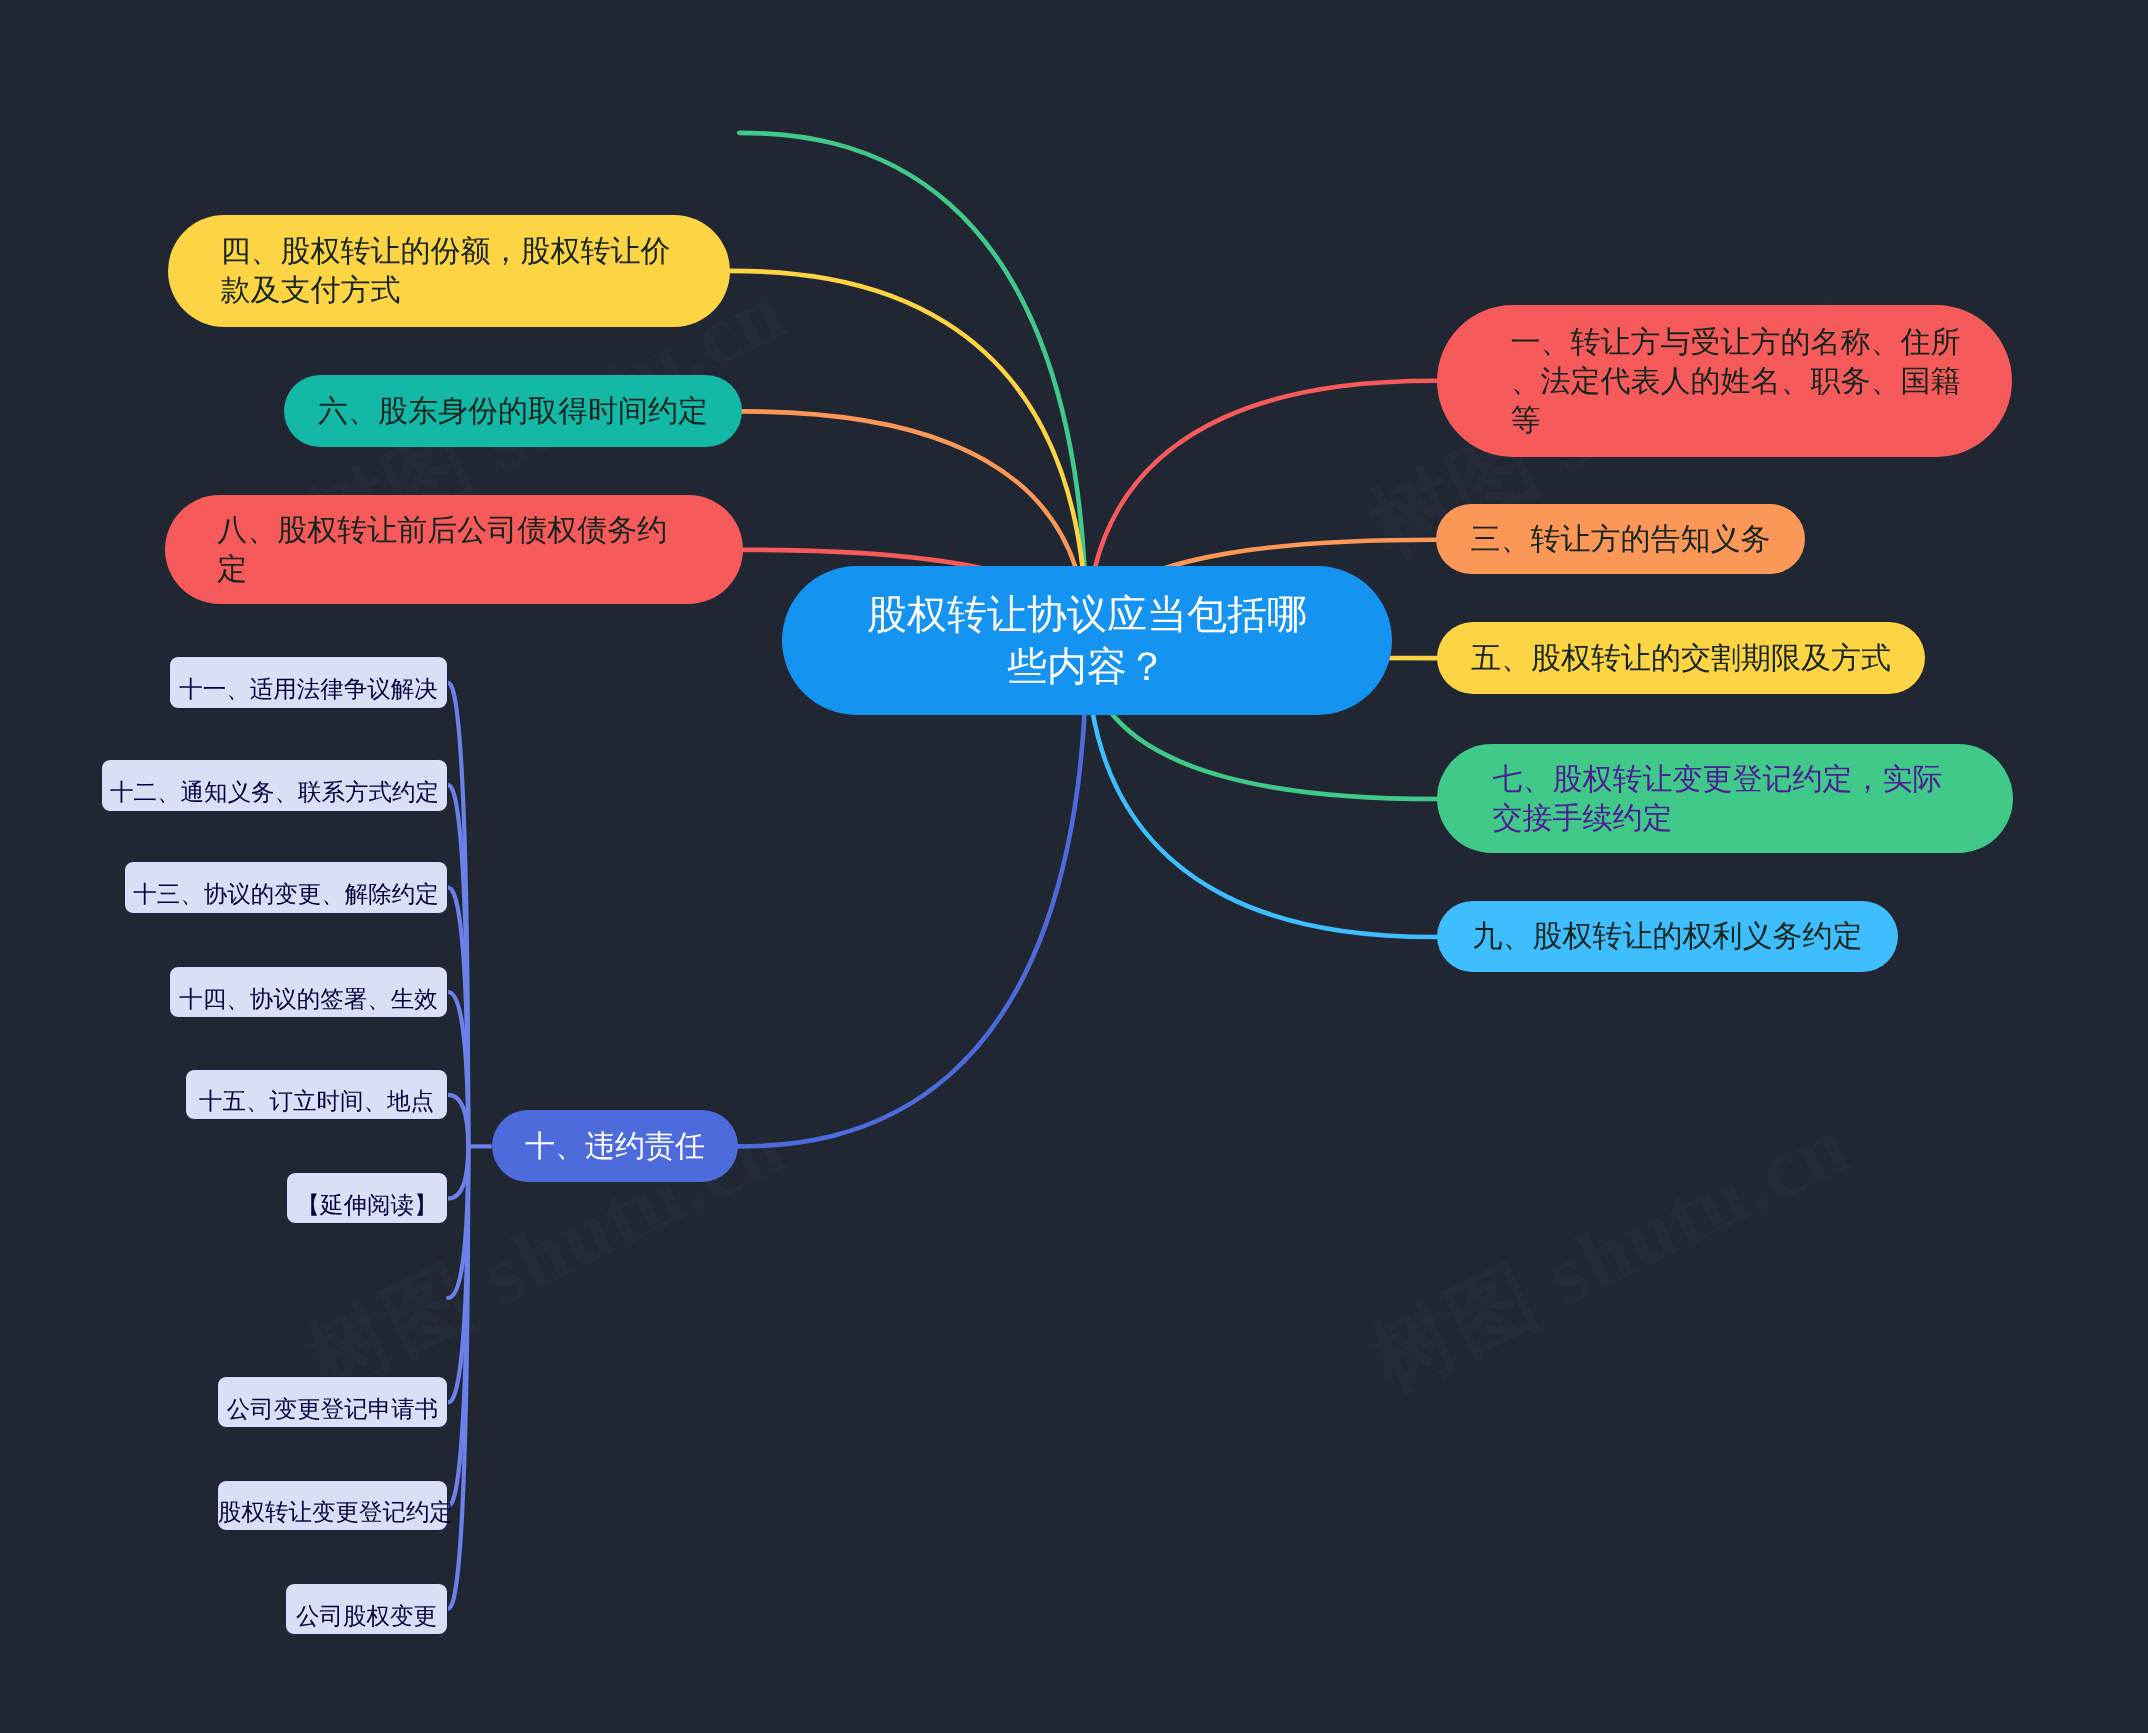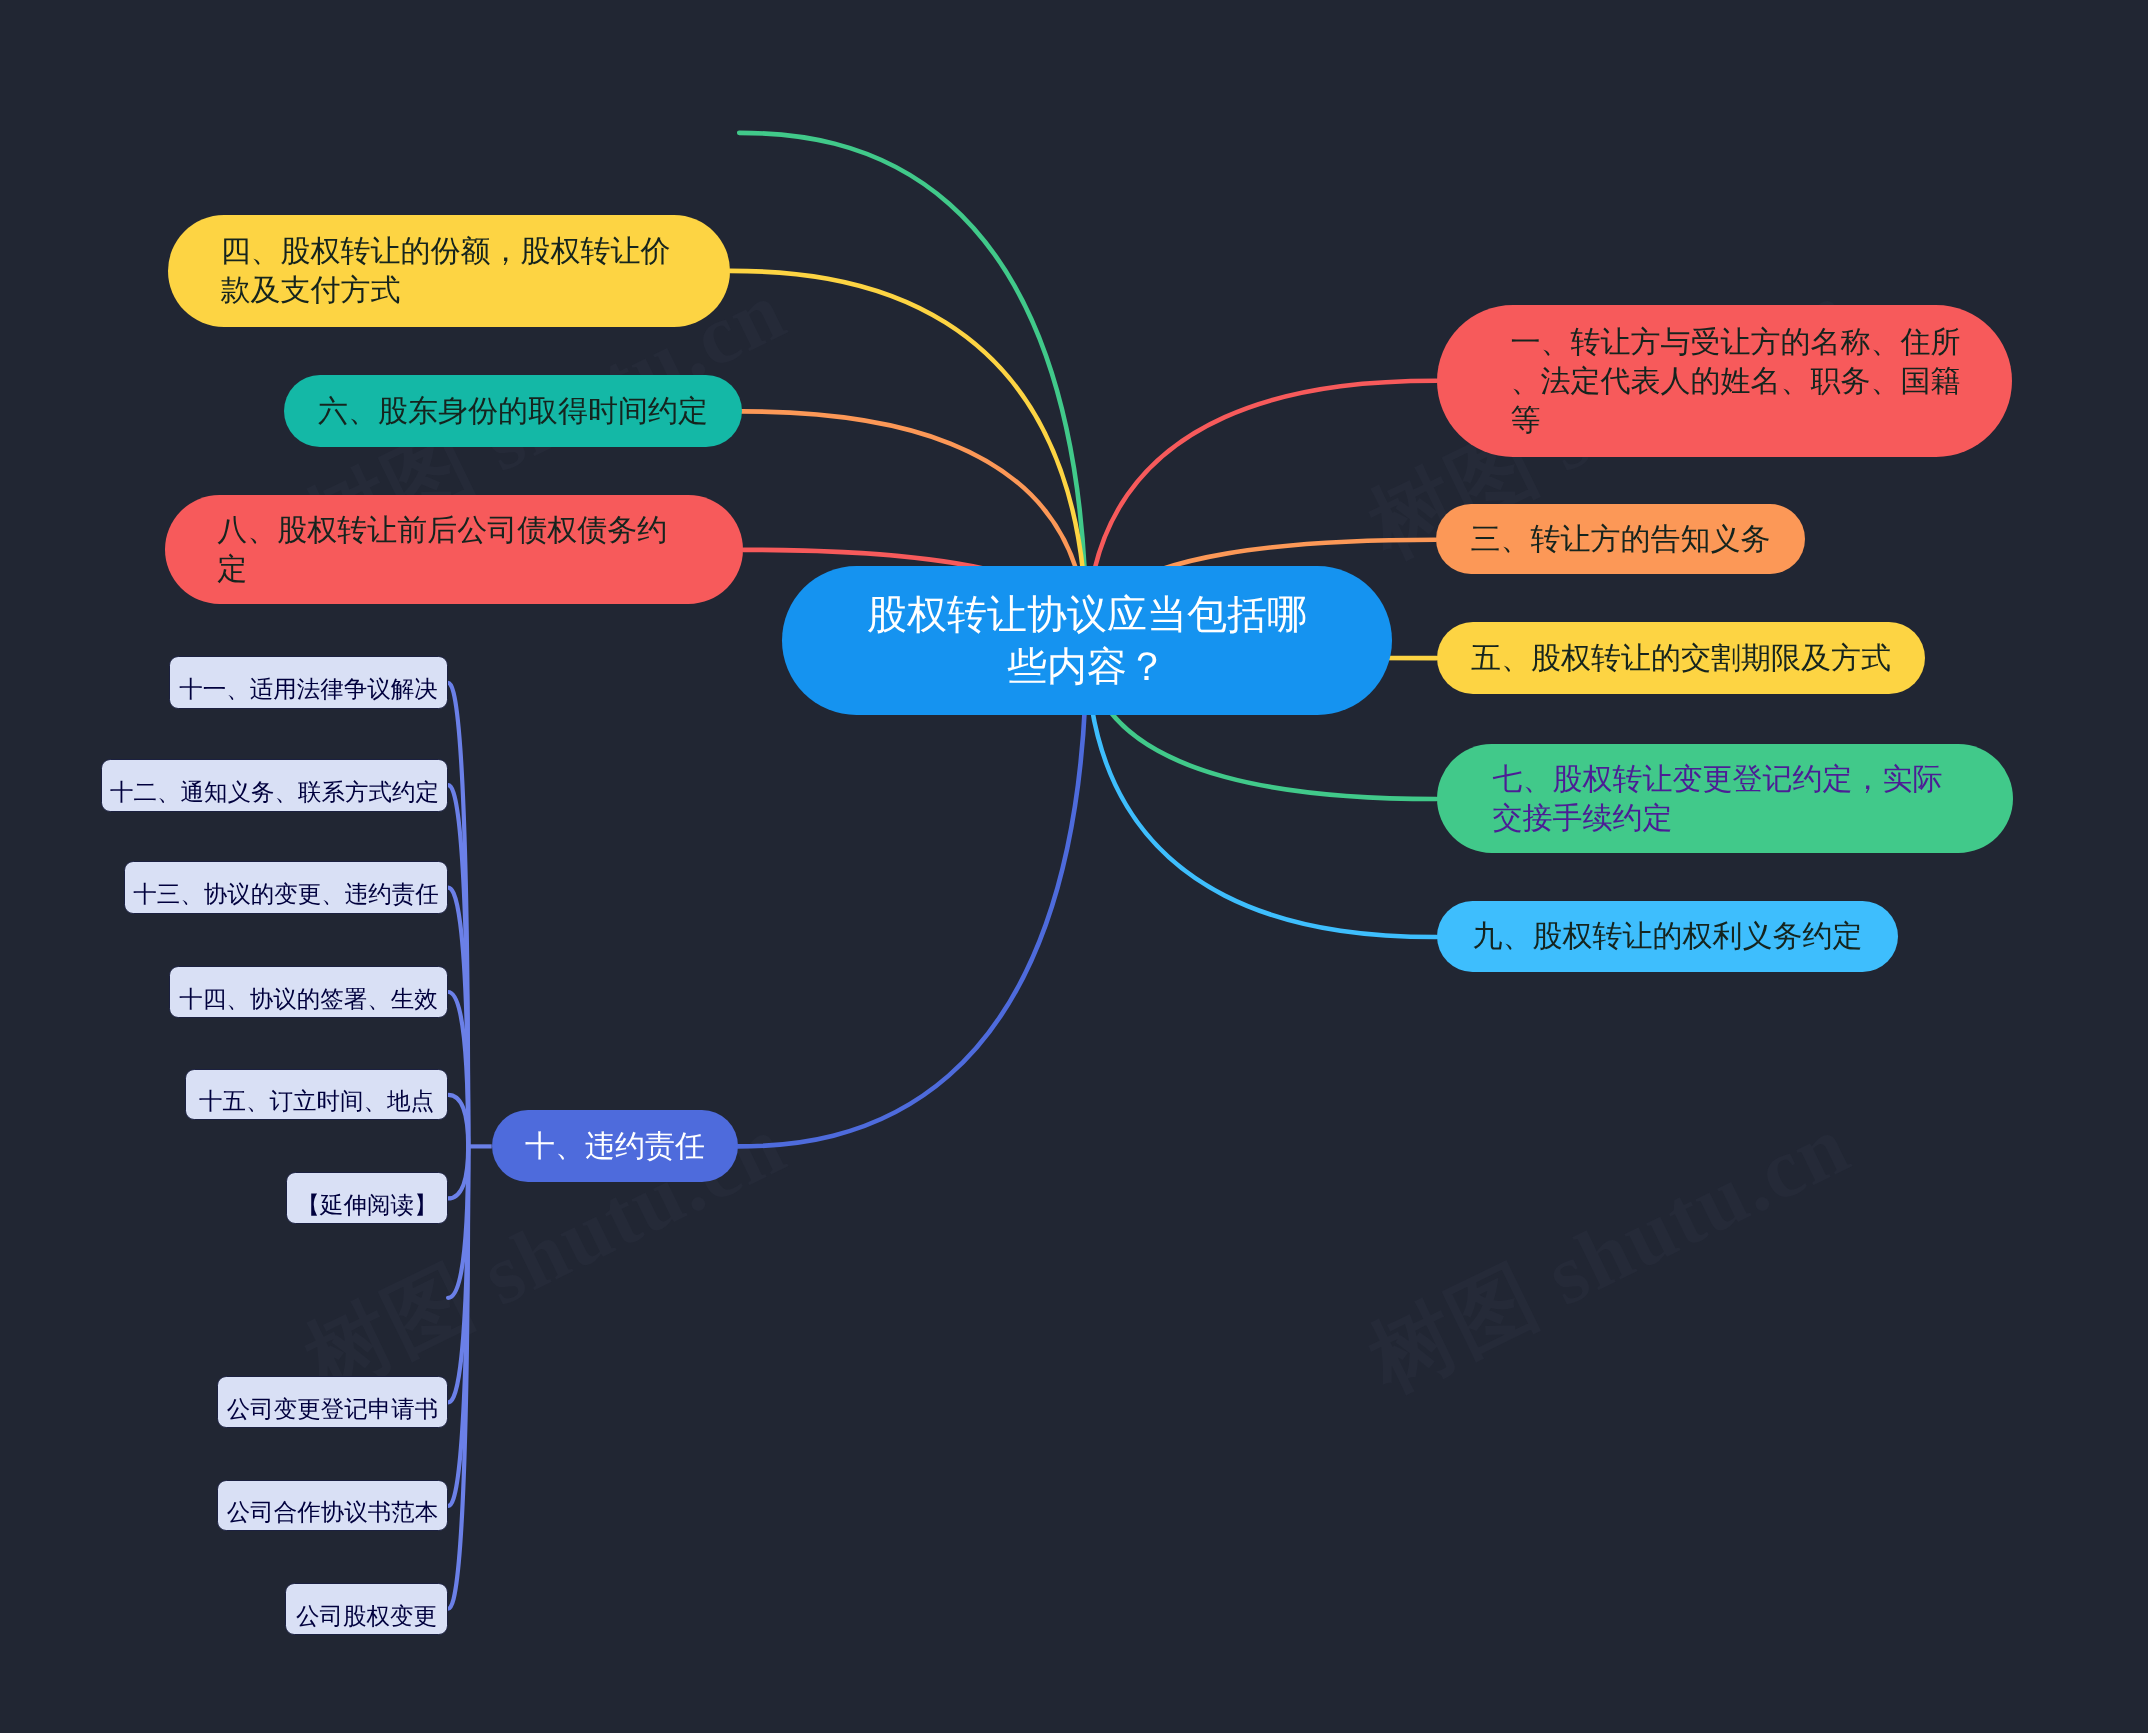--- a/index.html
+++ b/index.html
@@ -97,36 +97,36 @@
         <span class="t">十、违约责任</span>
       </div>
 
     <div class="node leaf" style="left: 169px; top: 656px; width: 279px; height: 53px; font-size: 23.5px; line-height: 32px; border-radius: 9.2px; border: 1.3px solid rgb(27, 32, 64);">
         <span class="t">十一、适用法律争议解决</span>
       </div>
     <div class="node leaf" style="left: 101px; top: 759px; width: 347px; height: 53px; font-size: 23.5px; line-height: 32px; border-radius: 9.2px; border: 1.3px solid rgb(27, 32, 64);">
         <span class="t">十二、通知义务、联系方式约定</span>
       </div>
     <div class="node leaf" style="left: 124px; top: 861px; width: 324px; height: 53px; font-size: 23.5px; line-height: 32px; border-radius: 9.2px; border: 1.3px solid rgb(27, 32, 64);">
-        <span class="t">十三、协议的变更、违约责任</span>
+        <span class="t">十三、协议的变更、解除约定</span>
       </div>
     <div class="node leaf" style="left: 169px; top: 966px; width: 279px; height: 52px; font-size: 23.5px; line-height: 32px; border-radius: 9.2px; border: 1.3px solid rgb(27, 32, 64);">
         <span class="t">十四、协议的签署、生效</span>
       </div>
     <div class="node leaf" style="left: 185px; top: 1069px; width: 263px; height: 51px; font-size: 23.5px; line-height: 32px; border-radius: 9.2px; border: 1.3px solid rgb(27, 32, 64);">
         <span class="t">十五、订立时间、地点</span>
       </div>
     <div class="node leaf" style="left: 286px; top: 1172px; width: 162px; height: 52px; font-size: 23.5px; line-height: 32px; border-radius: 9.2px; border: 1.3px solid rgb(27, 32, 64);">
         <span class="t">【延伸阅读】</span>
       </div>
     <div class="node leaf" style="left: 217px; top: 1376px; width: 231px; height: 52px; font-size: 23.5px; line-height: 32px; border-radius: 9.2px; border: 1.3px solid rgb(27, 32, 64);">
         <span class="t">公司变更登记申请书</span>
       </div>
     <div class="node leaf" style="left: 217px; top: 1480px; width: 231px; height: 51px; font-size: 23.5px; line-height: 32px; border-radius: 9.2px; border: 1.3px solid rgb(27, 32, 64);">
-        <span class="t">公司合作协议书范本</span>
+        <span class="t">股权转让变更登记约定</span>
       </div>
     <div class="node leaf" style="left: 285px; top: 1583px; width: 163px; height: 52px; font-size: 23.5px; line-height: 32px; border-radius: 9.2px; border: 1.3px solid rgb(27, 32, 64);">
         <span class="t">公司股权变更</span>
       </div>
 
     <div class="node root" style="left: 782px; top: 566px; width: 610px; height: 149px; background: rgb(21, 147, 240); color: rgb(255, 255, 255); font-size: 40px; line-height: 52px;">
         <span class="t">股权转让协议应当包括哪
 些内容？</span>
       </div>
   </div>

